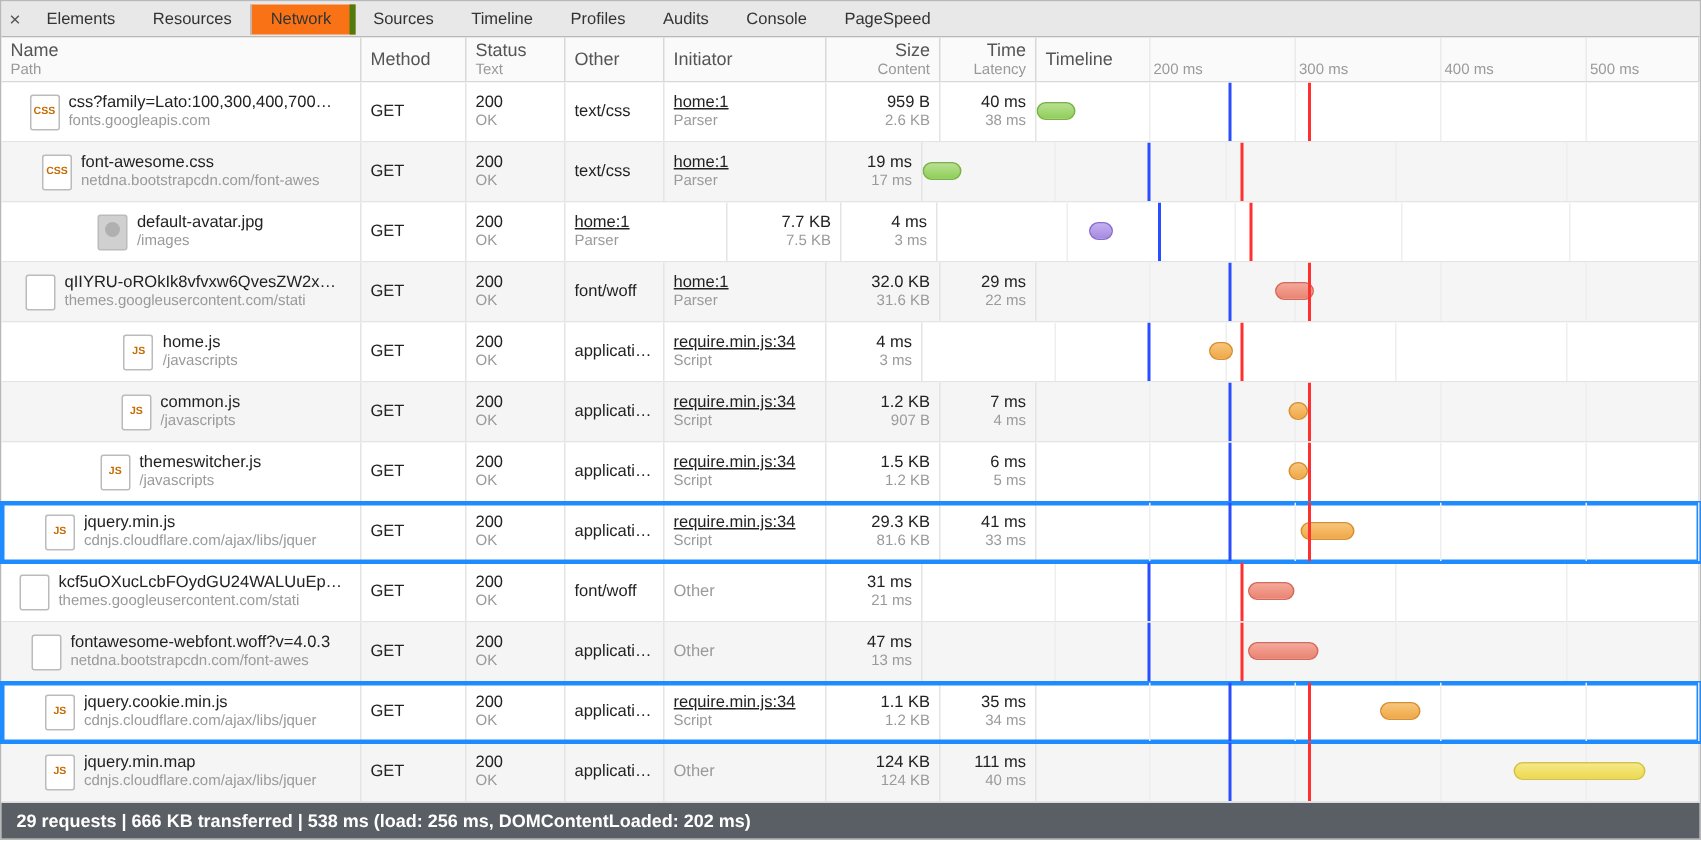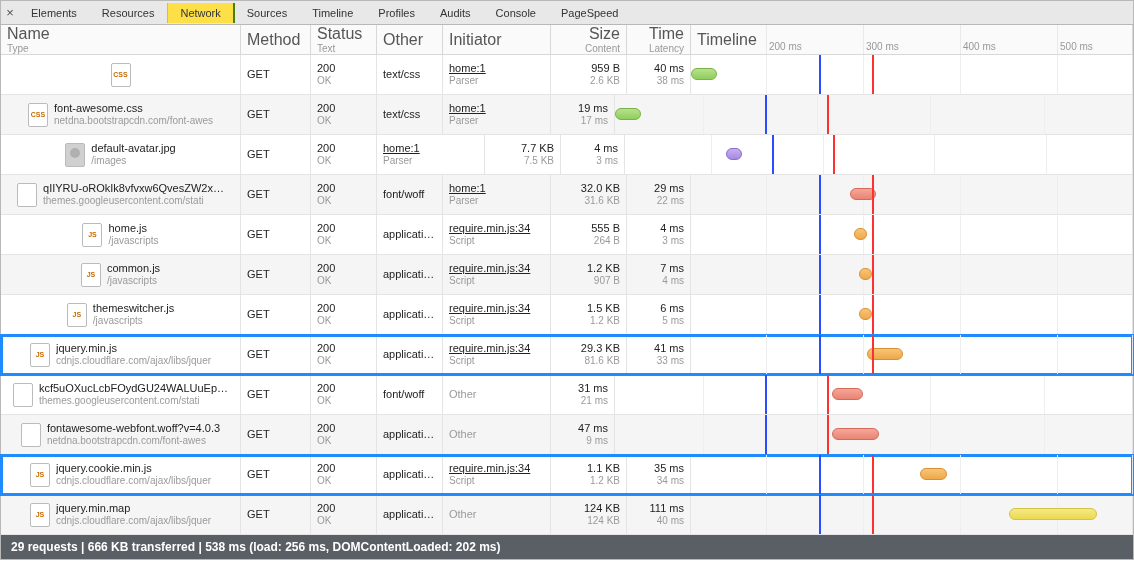--- a/index.html
+++ b/index.html
@@ -1,24 +1,24 @@
 <!DOCTYPE html>
 <html><head>
 <meta charset="utf-8">
 <style>
 * { margin: 0; padding: 0; box-sizing: border-box; }
 body { font-family: "Lucida Grande", "Segoe UI", Arial, sans-serif; font-size: 11px; background: #fff; color: #333; width: 1134px; }
 .devtools { border: 1px solid #b8b8b8; }
 .tabbar { display: flex; align-items: center; background: #e8e8e8; border-bottom: 1px solid #b8b8b8; height: 24px; }
 .tabbar .close { width: 18px; text-align: center; cursor: pointer; color: #555; font-size: 13px; }
 .tabbar .tab { padding: 4px 12px; cursor: pointer; color: #333; border-right: 1px solid transparent; }
-.tabbar .tab.active { background: #fde047; border-left: 1px solid #b8b8b8; border-right: 2px solid #4d7c0f; }
+.tabbar .tab.active { background: #f97316; border-left: 1px solid #b8b8b8; border-right: 4px solid #4d7c0f; }
 .header-row { display: flex; background: #fafafa; border-bottom: 1px solid #d8d8d8; height: 30px; }
 .header-row .col { border-right: 1px solid #d8d8d8; padding: 2px 6px; display: flex; flex-direction: column; justify-content: center; position: relative; }
-.header-row .col .lbl { color: #555; font-size: 16px; line-height: 1.1; }
+.header-row .col .lbl { color: #555; font-size: 12px; line-height: 1.1; }
 .header-row .col .sub { color: #999; font-size: 10px; line-height: 1.1; }
 .col-name    { width: 240px; }
 .col-method  { width: 70px; }
 .col-status  { width: 66px; }
 .col-type    { width: 66px; }
 .col-initiator{ width: 108px; }
 .col-size    { width: 76px; text-align: right; }
 .col-time    { width: 64px; text-align: right; }
 .col-timeline{ flex: 1; position: relative; }
 .tick { position: absolute; top: 0; bottom: 0; border-left: 1px solid #eaeaea; font-size: 10px; color: #999; padding-left: 2px; padding-top: 16px; }
@@ -71,21 +71,21 @@
       <div class="tab">Timeline</div>
       <div class="tab">Profiles</div>
       <div class="tab">Audits</div>
       <div class="tab">Console</div>
       <div class="tab">PageSpeed</div>
     </div>
 
   <div class="header-row">
     <div class="col col-name">
       <span class="lbl">Name</span>
-      <span class="sub">Type</span>
+      <span class="sub">Path</span>
     </div>
     <div class="col col-method">
         <span class="lbl">Method</span>
       </div>
     <div class="col col-status">
       <span class="lbl">Status</span>
       <span class="sub">Text</span>
     </div>
     <div class="col col-type">
         <span class="lbl">Other</span>
@@ -108,20 +108,24 @@
         <div class="tick" style="left: 61%;">400 ms</div>
         <div class="tick" style="left: 83%;">500 ms</div>
       </div>
   </div>
 
   <div class="timeline-viewport">
     <div class="rows">
         <div class="row">
           <div class="cell col-name">
             <div class="icon css"></div>
+            <div class="ntxt">
+              <div class="t1">css?family=Lato:100,300,400,700…</div>
+              <div class="t2">fonts.googleapis.com</div>
+            </div>
           </div>
           <div class="cell col-method">
             <div class="t1">GET</div>
           </div>
           <div class="cell col-status">
             <div class="t1">200</div>
             <div class="t2">OK</div>
           </div>
           <div class="cell col-type">
             <div class="t1">text/css</div>
@@ -276,24 +280,20 @@
             <div class="t1">200</div>
             <div class="t2">OK</div>
           </div>
           <div class="cell col-type">
             <div class="t1">applicati…</div>
           </div>
           <div class="cell col-initiator">
             <a class="t1">require.min.js:34</a>
             <div class="t2">Script</div>
           </div>
-          <div class="cell col-size">
-            <span class="t1">555 B</span>
-            <span class="t2">264 B</span>
-          </div>
           <div class="cell col-time">
             <span class="t1">4 ms</span>
             <span class="t2">3 ms</span>
           </div>
           <div class="cell col-timeline">
             <div class="gridline" style="left: 17%;"></div>
             <div class="gridline" style="left: 39%;"></div>
             <div class="gridline" style="left: 61%;"></div>
             <div class="gridline" style="left: 83%;"></div>
             <div class="marker-blue" style="left: 29%;"></div>
@@ -472,21 +472,21 @@
             <div class="t2">OK</div>
           </div>
           <div class="cell col-type">
             <div class="t1">applicati…</div>
           </div>
           <div class="cell col-initiator">
             <div class="t1" style="color:#9a9a9a">Other</div>
           </div>
           <div class="cell col-time">
             <span class="t1">47 ms</span>
-            <span class="t2">9 ms</span>
+            <span class="t2">13 ms</span>
           </div>
           <div class="cell col-timeline">
             <div class="gridline" style="left: 17%;"></div>
             <div class="gridline" style="left: 39%;"></div>
             <div class="gridline" style="left: 61%;"></div>
             <div class="gridline" style="left: 83%;"></div>
             <div class="marker-blue" style="left: 29%;"></div>
             <div class="marker-red" style="left: 41%;"></div>
             <div class="bar red" style="left: 42%; width: 9%;"></div>
           </div>

